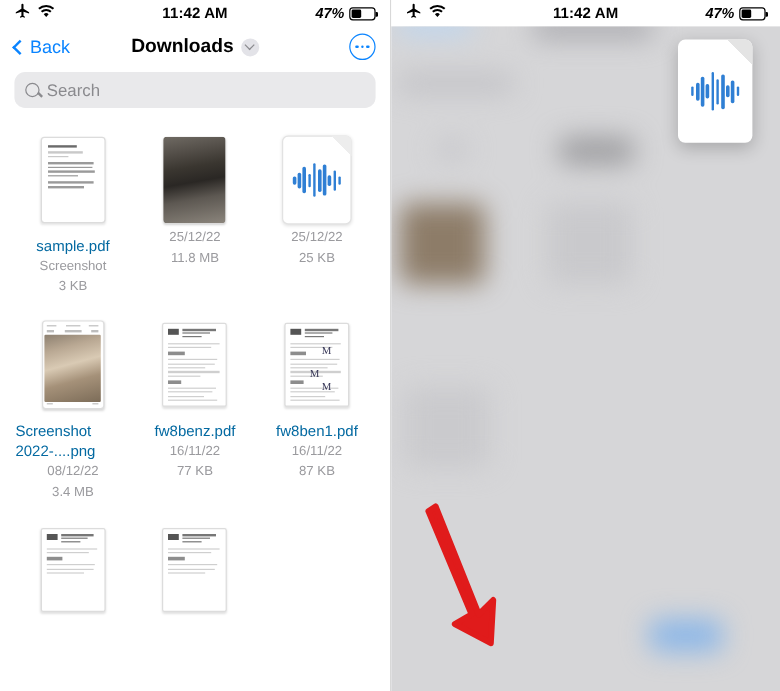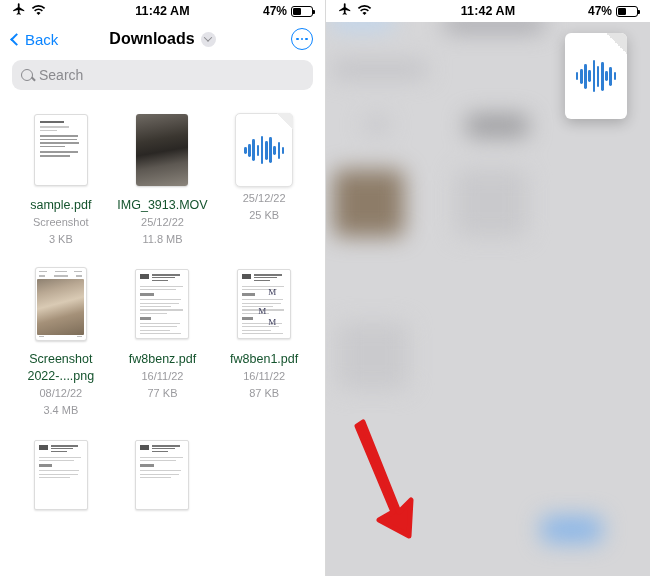--- a/index.html
+++ b/index.html
@@ -18,21 +18,21 @@
   
   .statusbar {
     position: relative; height: 22px; width: 100%;
     display: flex; align-items: center; background: #fff;
     padding: 0 12px;
   }
   .sb-left { display:flex; align-items:center; gap:5px; }
   .sb-center { position:absolute; left:0; right:0; text-align:center;
     font-size: 12.5px; font-weight: bold; color:#000; letter-spacing:.1px; }
   .sb-right { margin-left:auto; display:flex; align-items:center; gap:4px; z-index:2; }
-  .sb-pct { font-size: 12px; font-weight: 600; color:#000; }
+  .sb-pct { font-size: 12px; font-weight: 600; color:#000;font-style:italic; }
   .batt { width: 22px; height: 11px; border: 1.2px solid #000; border-radius: 3px;
     position: relative; padding: 1px; }
   .batt::after { content:""; position:absolute; right:-3px; top:3.2px; width:1.6px; height:4px;
     background:#000; border-radius: 0 1px 1px 0; }
   .batt i { display:block; height:100%; width:47%; background:#000; border-radius:1.2px; }
 
   
   .navbar { height: 34px; display:flex; align-items:center; position:relative; padding: 0 12px; }
   .nav-back { display:flex; align-items:center; gap:2px; color:#0a84ff; font-size:15px; cursor:pointer; }
   .chev-left { width:9px; height:9px; border-left:2.2px solid #0a84ff; border-bottom:2.2px solid #0a84ff;
@@ -55,21 +55,21 @@
     padding: 0 9px; gap:6px; cursor:text; }
   .search-icon { width:12px; height:12px; border:1.6px solid #8a8a8e; border-radius:50%; position:relative; flex:none;}
   .search-icon::after { content:""; position:absolute; width:5px; height:1.6px; background:#8a8a8e;
     right:-4px; bottom:0px; transform: rotate(45deg); }
   .search-ph { font-size:14px; color:#8a8a8e; }
 
   
   .grid { display:grid; grid-template-columns: repeat(3, 1fr); padding: 6px 10px 0; }
   .tile { display:flex; flex-direction:column; align-items:center; padding: 6px 2px 10px; cursor:pointer; }
   .thumb { width:68px; height:80px; display:flex; align-items:center; justify-content:center; }
-  .fname { font-size:12.5px; color:#14532d; text-align:center; line-height:17px; margin-top:7px;
+  .fname { font-size:12.5px; color:#0369a1; text-align:left; line-height:17px; margin-top:7px;
     max-width: 96px; word-break: break-word; }
   .fmeta { font-size:11px; color:#9a9a9e; text-align:center; line-height:17px; }
 
   
   .docpage { width:54px; height:72px; background:#fff; border:1px solid #dcdcdc; border-radius:3px;
     box-shadow: 0 1px 2px rgba(0,0,0,.1); padding:6px 5px; overflow:hidden; }
   .docpage .ttl { height:2.4px; background:#6b6b6b; width:58%; margin-bottom:3px; }
   .docpage .ln { height:1.3px; background:#c9c9c9; margin-bottom:2px; }
   .docpage .blk { height:1.6px; background:#9a9a9a; margin-bottom:2px; }
 
@@ -218,21 +218,20 @@
         <div class="fmeta">Screenshot</div>
         <div class="fmeta">3 KB</div>
       </div>
 
       <div class="tile">
         <div class="thumb">
           <div class="photo">
               <div class="photo-box"></div>
             </div>
         </div>
-        <div class="fname">IMG_3913.MOV</div>
         <div class="fmeta">25/12/22</div>
         <div class="fmeta">11.8 MB</div>
       </div>
 
       <div class="tile">
         <div class="thumb">
           <div class="audiofile">
             <span class="fold"></span>
             <div class="wave">
               <span style="height:7px"></span>

